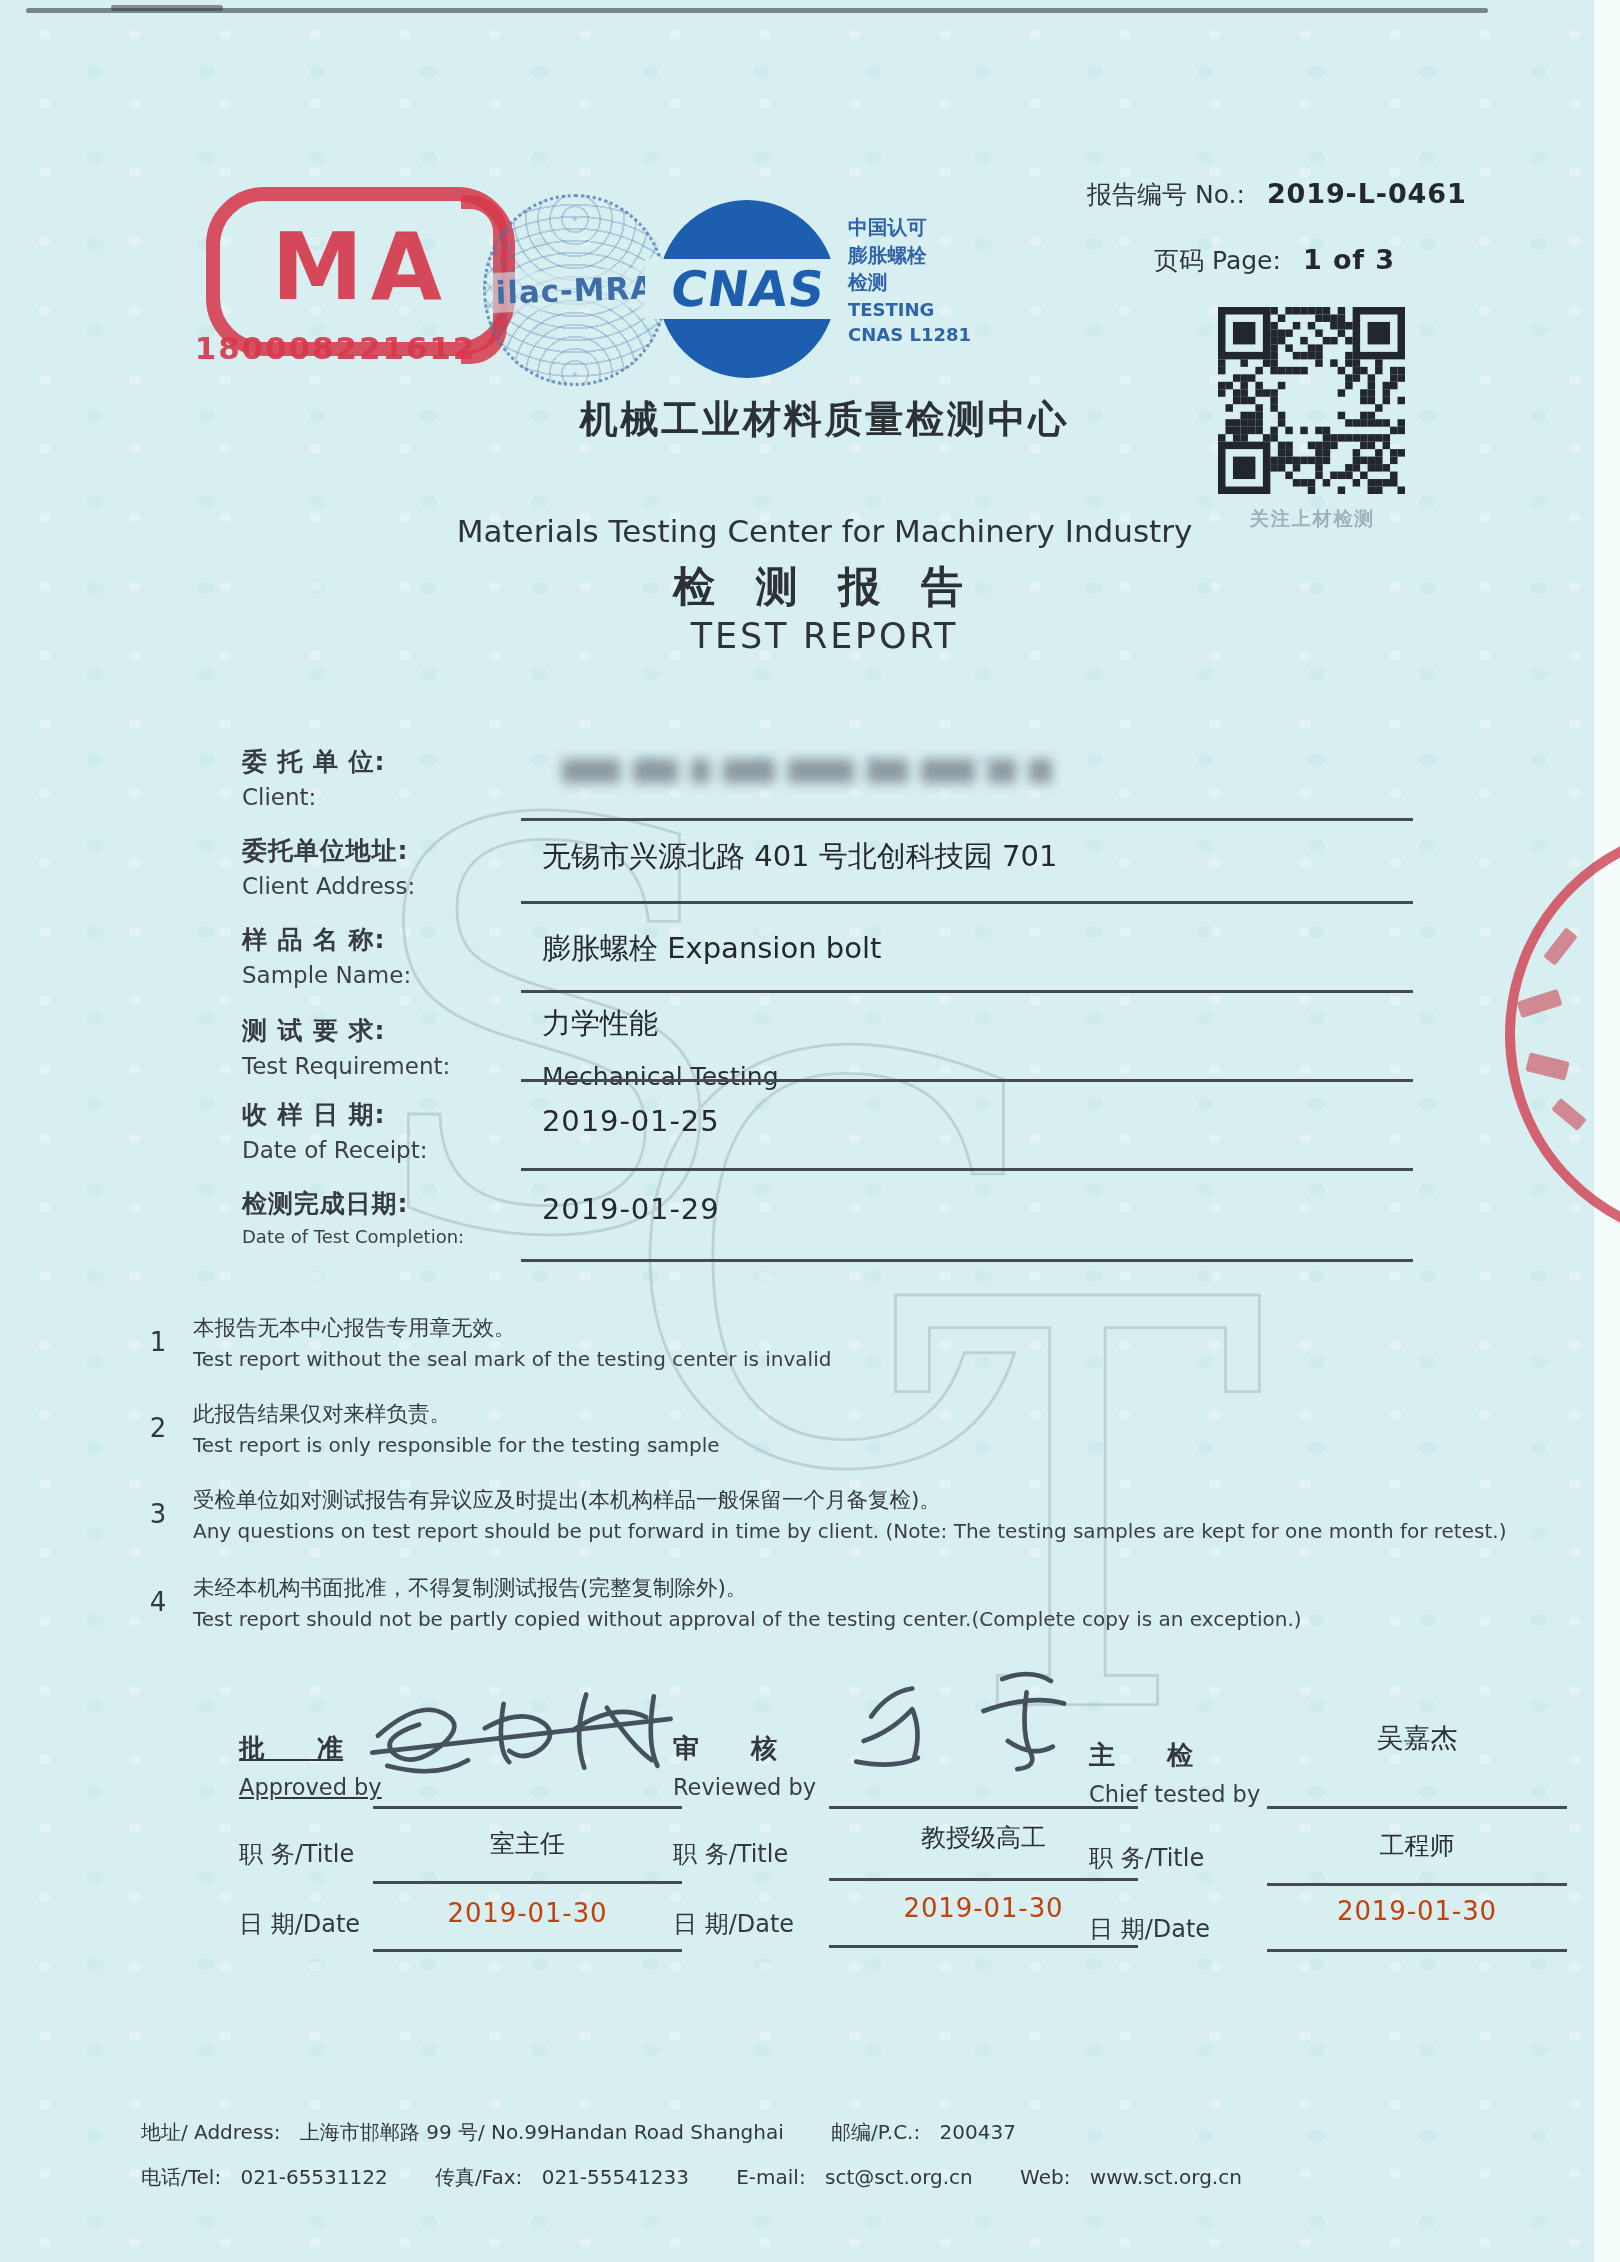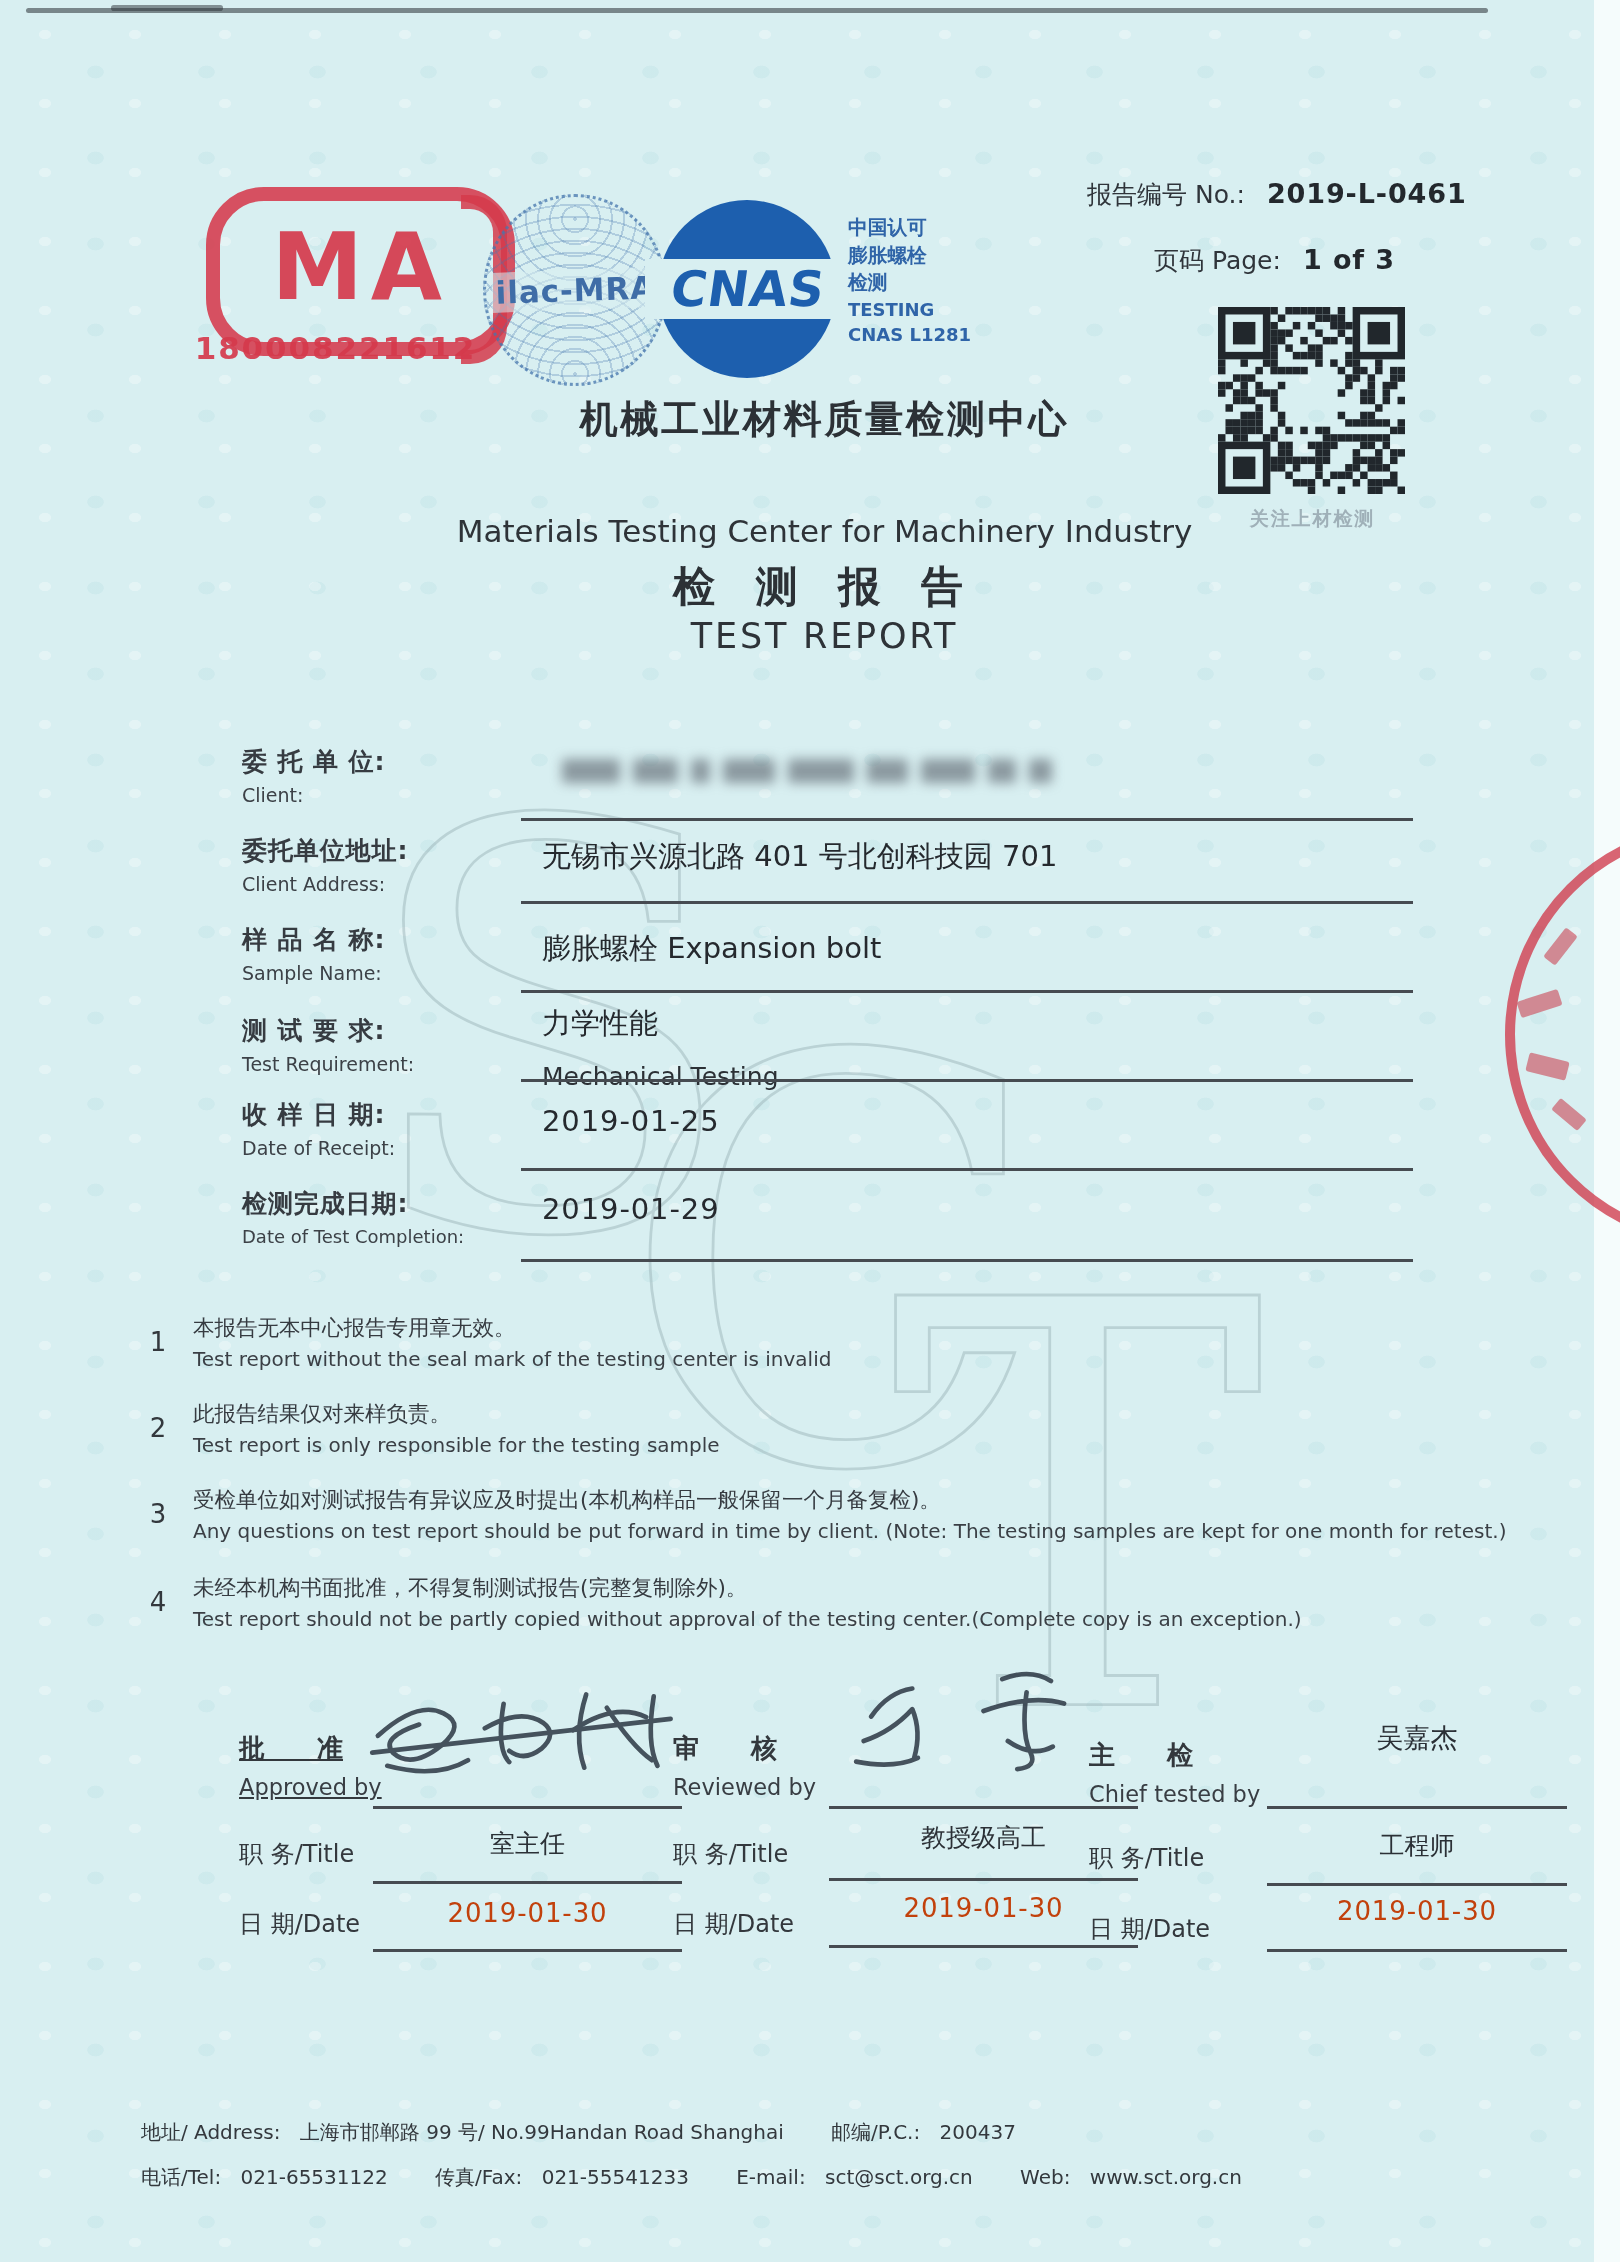--- a/index.html
+++ b/index.html
@@ -46,21 +46,21 @@
   .qr{left:1218px;top:307px;width:187px;height:187px;}
   .qr-caption{left:1207px;top:506px;width:211px;text-align:center;font-size:19px;color:#9fb0b8;letter-spacing:1.9px;font-weight:bold;}
   
   .title-cn{left:0;top:394px;width:1649px;text-align:center;font-size:38px;font-weight:bold;color:#2c3136;letter-spacing:2.8px;}
   .title-en{left:0;top:513px;width:1649px;text-align:center;font-size:31px;color:#2e3338;}
   .title-rep-cn{left:0;top:559px;width:1649px;text-align:center;font-size:42px;font-weight:bold;color:#2c3136;letter-spacing:13px;}
   .title-rep-en{left:0;top:616px;width:1649px;text-align:center;font-size:35px;color:#2e3338;letter-spacing:2.8px;}
   
   .f-label{left:242px;width:290px;}
   .f-label .cn{font-size:25px;font-weight:600;color:#363b41;letter-spacing:0.9px;}
-  .f-label .en{font-size:19px;color:#3c4147;margin-top:5.6px;}
+  .f-label .en{font-size:23px;color:#3c4147;margin-top:5.6px;}
   .f-label .en.small{font-size:18px;}
   .f-value{left:542px;width:881px;font-size:29px;color:#25292e;}
   .f-value2{left:542px;width:881px;font-size:25px;color:#2b3035;}
   .underline{left:521px;width:892px;height:2.8px;background:#464b51;}
   .redacted{left:562px;top:750px;width:618px;height:41px;filter:blur(5.6px);display:flex;gap:13px;align-items:center;}
   .redacted i{display:inline-block;height:24px;background:#59616b;opacity:.6;border-radius:2.8px;}
   
   .note-num{left:142px;width:32px;text-align:center;font-size:26px;color:#33383d;}
   .note-body{left:193px;width:1377px;line-height:1.5;}
   .note-cn{font-size:21.5px;color:#363b41;}

